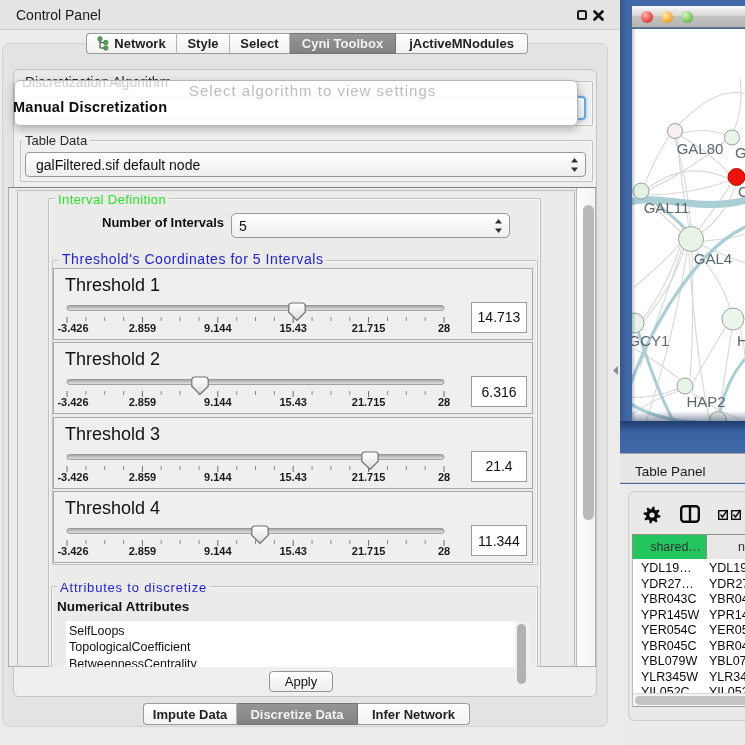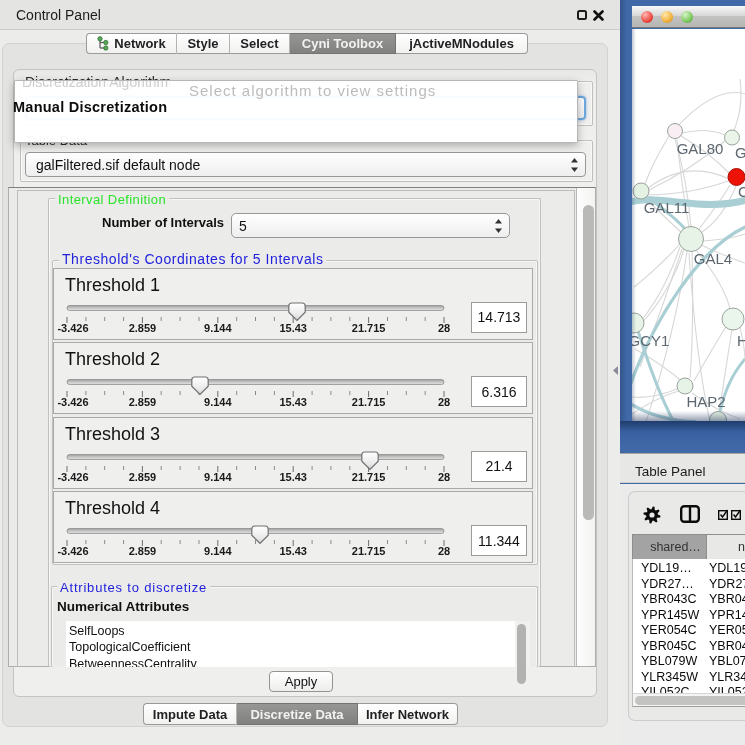--- a/index.html
+++ b/index.html
@@ -43,36 +43,36 @@
 
 #attlist { left:66px; top:621px; width:449px; height:46px; background:#ffffff; overflow:hidden; font-size:12.5px; color:#111; padding-top:2px; }
 #attlist div { padding-left:3px; height:16.3px; line-height:16.3px; }
 #attsb { left:515px; top:621px; width:15px; height:46px; background:#f1f1f0; }
 #attsb .th { position:absolute; left:2px; top:3px; width:9px; height:60px; background:#b2b2b1; border-radius:5px; }
 
 
 #apply { left:269px; top:671px; width:64px; height:21px; background:linear-gradient(#ffffff,#ededec); border:1px solid #949493; border-radius:4px; font-size:13px; color:#111; text-align:center; line-height:19px; }
 
 
-#popup { z-index:10; left:14px; top:80px; width:564px; height:63px; background:rgba(255,255,255,0.96); border:1px solid #b6b6b5; border-radius:1px; box-shadow:0 3px 8px rgba(0,0,0,0.28);text-decoration:underline; }
+#popup { z-index:10; left:14px; top:80px; width:564px; height:46px; background:rgba(255,255,255,0.96); border:1px solid #b6b6b5; border-radius:6px; box-shadow:0 3px 8px rgba(0,0,0,0.28);text-decoration:underline; }
 #popup .hint { position:absolute; left:174px; top:1px; font-size:15px; letter-spacing:1.0px; color:#bcbcbb; }
 #popup .it1 { position:absolute; left:-2px; top:18px; font-size:14.5px; letter-spacing:0.25px; font-weight:bold; color:#0c0c0c; }
 #popup .it2 { position:absolute; left:-2px; top:35px; font-size:14px; letter-spacing:0.15px; color:#0c0c0c; }
 
 
 #netframe { left:620px; top:0; width:125px; height:508px; background:#4168a7; }
 #nettb { position:absolute; left:12px; top:6px; width:113px; height:22px; background:linear-gradient(#f8f8f8 0%,#d8d8d7 45%,#c2c2c1 50%,#b5b5b4 100%); border-bottom:1px solid #777776; }
 .light { position:absolute; top:5px; width:12px; height:12px; border-radius:50%; }
 #netcv { position:absolute; left:12px; top:29px; width:113px; height:392px; background:#fff; overflow:hidden; }
 #tp-title { left:620px; top:453px; width:125px; height:30px; background:#e7e7e6; border-top:1px solid #a5a5a4; border-bottom:1px solid #cfcfce; }
 #tp-title .t { position:absolute; left:15px; top:10px; font-size:13.5px; color:#1c1c1c; }
 #tp-bg { left:620px; top:484px; width:125px; height:261px; background:#ebebeb; }
 #tp-card { left:628px; top:491px; width:117px; height:230px; background:#e9e9e8; border:1px solid #cccccb; border-radius:7px 0 0 7px; border-right:none; }
 #thead { position:absolute; left:632px; top:534px; width:113px; height:25px; border-top:1px solid #8e8e8d; }
-#thead .h1 { position:absolute; left:0; top:0; width:75px; height:25px; background:#a3a3a3; border-left:1px solid #8e8e8d; border-right:1px solid #8e8e8d; font-size:12.5px; color:#333; text-align:center; text-indent:12px; line-height:25px; }
+#thead .h1 { position:absolute; left:0; top:0; width:75px; height:25px; background:#22c55e; border-left:1px solid #8e8e8d; border-right:1px solid #8e8e8d; font-size:12.5px; color:#333; text-align:center; text-indent:12px; line-height:25px; }
 #thead .h2 { position:absolute; left:76px; top:0; width:37px; height:25px; background:#e8e8e7; font-size:12.5px; color:#333; text-align:right; line-height:25px; }
 #tbody { position:absolute; left:632px; top:559px; width:113px; height:134px; background:#fff; border-left:1px solid #bcbcbb; overflow:hidden; font-size:12.5px; color:#0a0a0a; padding-top:2px; }
 .trow { height:15.5px; line-height:15.5px; white-space:nowrap; }
 .trow .c1 { display:inline-block; width:76px; padding-left:8px; }
 .trow .c2 { display:inline-block; }
 #hsb { position:absolute; left:632px; top:693px; width:113px; height:14px; background:#f4f4f3; border-left:1px solid #bcbcbb; border-top:1px solid #d6d6d5; border-bottom:1px solid #9e9e9d; }
 #hsb .th { position:absolute; left:2px; top:2px; width:130px; height:9px; background:#c3c3c2; border-radius:5px; }
 </style></head>
 <body>
 <div id="root">
@@ -319,21 +319,21 @@
 <div id="attsb" class="abs">
       <div class="th"></div>
     </div>
 
 <div id="apply" class="abs">Apply</div>
 
 
 <div class="seg" style="left:143px; top:703px; height:22px;">
   <div class="s first" style="width:94px;">Impute Data</div>
   <div class="s on" style="width:121px;">Discretize Data</div>
-  <div class="s last" style="width:100px;">Infer Network</div>
+  <div class="s last" style="width:112px;">Infer Network</div>
 </div>
 
 
 <div class="abs" style="left:613px; top:361px; width:6px; height:9px;">
 <svg width="6" height="9">
         <path d="M5 0 L0 4.5 L5 9 Z" fill="#8a8a9a"></path>
       </svg></div>
 
 
 <div class="abs" style="left:22px; top:74px; font-size:14px; color:rgba(95,95,95,0.30); z-index:11; clip-path:inset(7px 0 0 0);">Discretization Algorithm</div>

